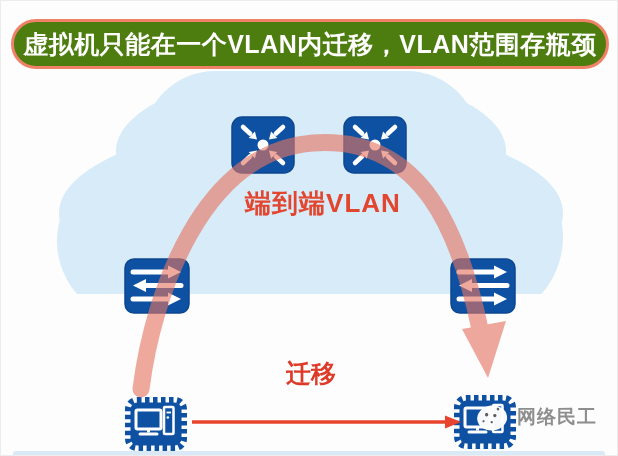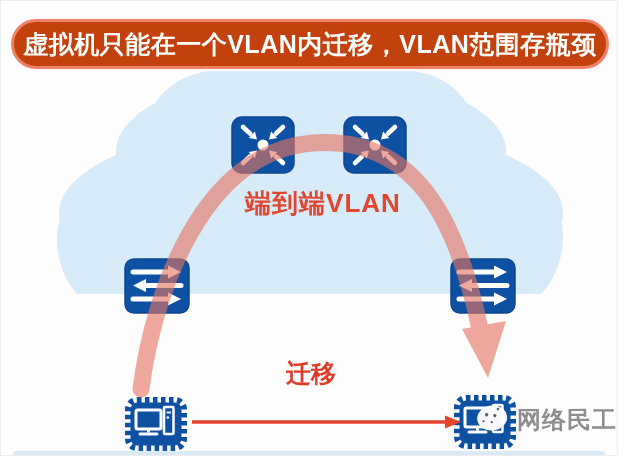--- a/index.html
+++ b/index.html
@@ -9,21 +9,21 @@
     background: #FDFDFD;
     border: 1px solid #ECECEC;
     box-sizing: border-box;
     overflow: hidden;
     font-family: "Liberation Sans", "DejaVu Sans", sans-serif;
   }
   .banner {
     position: absolute; left: 10px; top: 18px;
     width: 598px; height: 50px;
     box-sizing: border-box;
-    background: #c2410c;
+    background: #4d7c0f;
     border: 3px solid #EF8266;
     border-radius: 27px;
     display: flex; align-items: center; justify-content: center;
   }
   .banner-text {
     color: #FFFFFF; font-size: 25px; font-weight: bold;
     white-space: nowrap; letter-spacing: 0.5px;
   }
   .diagram-svg { position: absolute; left: 0; top: 0; }
   .vlan-label {
@@ -31,21 +31,21 @@
     text-align: center; font-size: 26px; font-weight: bold;
     color: #E2462E; letter-spacing: 1px;
   }
   .migration-label {
     position: absolute; left: 230px; top: 356px; width: 160px;
     text-align: center; font-size: 25px; font-weight: bold;
     color: #DD3A28;
   }
   .watermark {
     position: absolute; left: 516px; top: 403px;
-    font-size: 24px; font-weight: 600;
+    font-size: 19px; font-weight: 600;
     color: #8E8E8E; letter-spacing: 1px; white-space: nowrap;
   }
 </style>
 </head>
 <body>
 
 <div class="stage">
 
   <div class="banner">
     <span class="banner-text">虚拟机只能在一个VLAN内迁移，VLAN范围存瓶颈</span>

